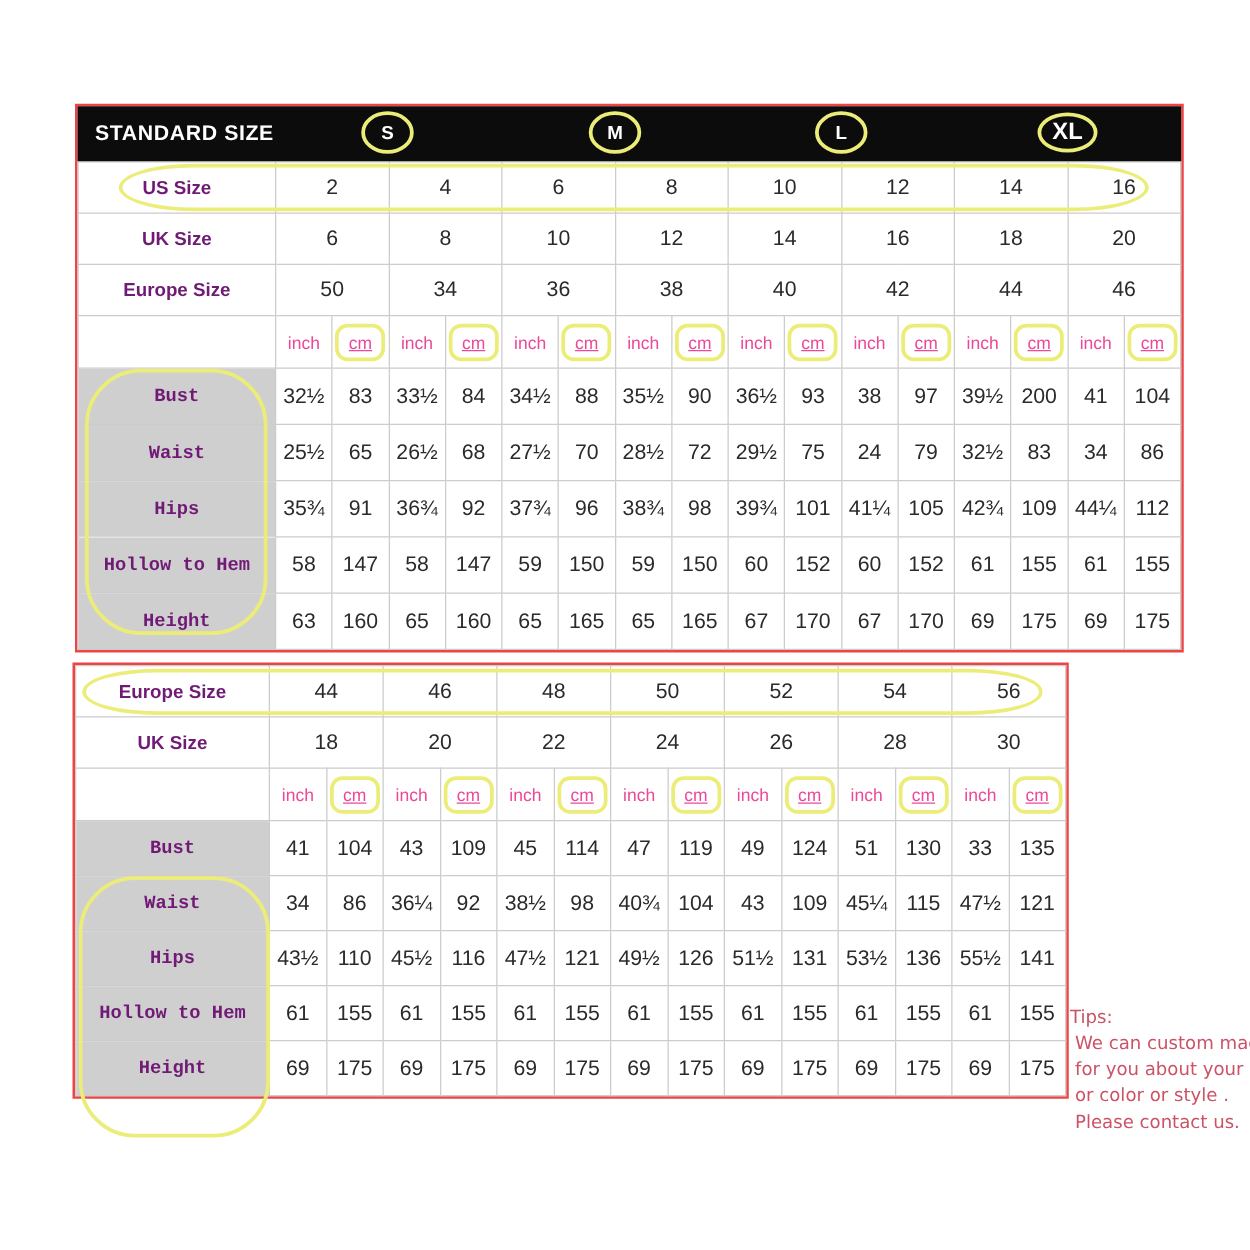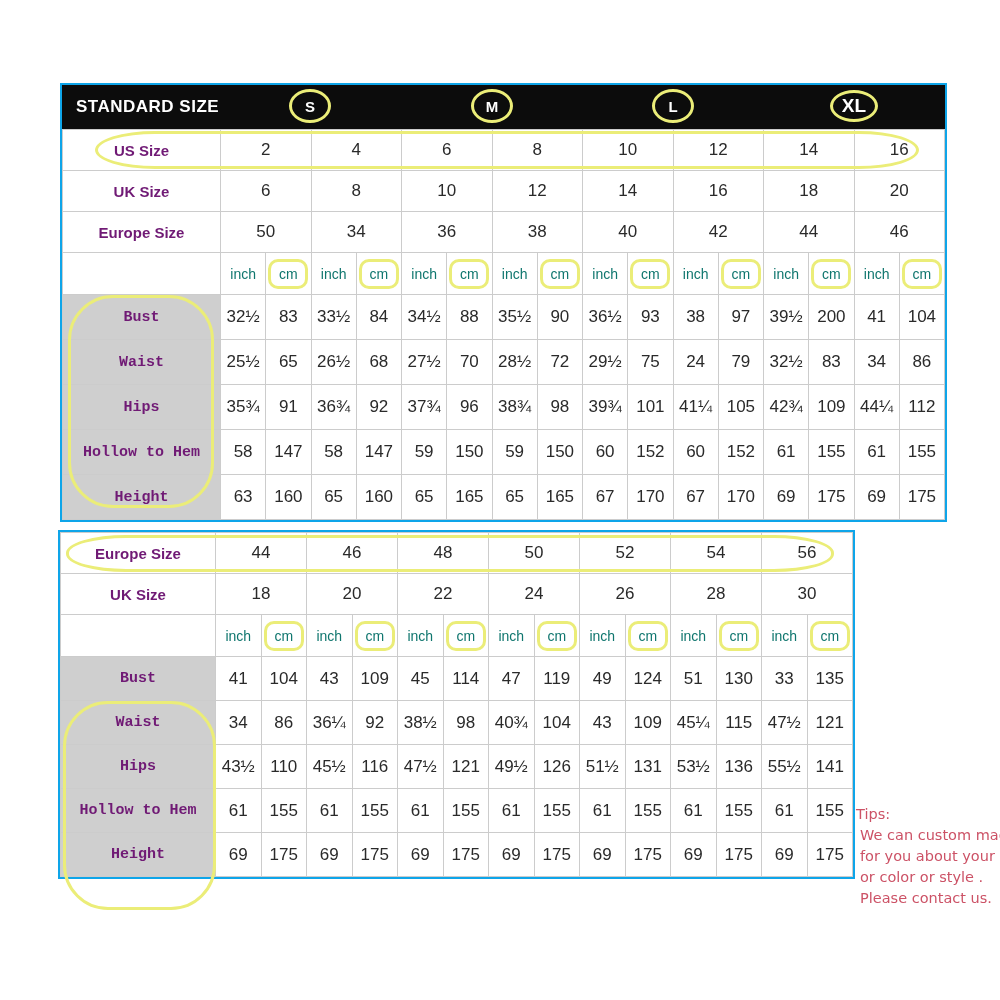--- a/index.html
+++ b/index.html
@@ -1,43 +1,43 @@
 <!DOCTYPE html>
 <html><head>
 <meta charset="utf-8">
 <style>
   html,body{margin:0;padding:0;background:#fff;}
   body{width:1000px;height:1000px;position:relative;overflow:hidden;
        font-family:"Liberation Sans", sans-serif;color:#222;}
   :root{--yl:#ebed78;--grid:#ccc;--labelbg:#cfcfcf;}
 
-  .tbl-wrap{position:absolute;border:2px solid #0ea5e9;background:#fff;}
+  .tbl-wrap{position:absolute;border:2px solid #ef4444;background:#fff;}
   #t1wrap{left:60px;top:83px;width:883px;}
   #t2wrap{left:58px;top:530px;width:793px;}
 
   .black-bar{height:44px;background:#0c0c0c;position:relative;color:#fff;}
   .bar-title{position:absolute;left:14px;top:50%;transform:translateY(-50%);
              font-weight:bold;font-size:17px;letter-spacing:.5px;}
   .size-circle{position:absolute;top:21px;transform:translate(-50%,-50%);
                width:42px;height:34px;border:3px solid var(--yl);border-radius:50%;
                display:flex;align-items:center;justify-content:center;
                font-weight:bold;font-size:15px;color:#fff;box-sizing:border-box;}
   .size-circle.xl{width:48px;height:32px;font-size:19px;}
 
   table{border-collapse:collapse;table-layout:fixed;width:100%;}
   td,th{border:1px solid var(--grid);text-align:center;vertical-align:middle;
         padding:0;font-weight:normal;overflow:hidden;white-space:nowrap;}
   .size-row td{height:40px;font-size:17px;color:#2a2a2a;}
-  .unit-row td{height:41px;font-size:14px;color:#0f766e;}
+  .unit-row td{height:41px;font-size:14px;color:#ec4899;}
   .measure-row td{height:44px;font-size:17px;color:#2a2a2a;}
   #t2 .measure-row td{height:43px;}
   .label-cell{font-weight:bold;font-size:15px;color:#701a75;}
   .measure-label{background:var(--labelbg);font-family:Liberation Mono, monospace;}
   .cm-box{display:inline-block;min-width:30px;padding:5px 2px;
-          border:3px solid var(--yl);border-radius:10px;line-height:1;}
+          border:3px solid var(--yl);border-radius:10px;line-height:1;text-decoration:underline;}
 
   .oval{position:absolute;border:3px solid var(--yl);pointer-events:none;
         box-sizing:border-box;background:transparent;}
   .oval-us{left:33px;top:46px;width:824px;height:38px;border-radius:60px/19px;}
   .oval-labels1{left:6px;top:210px;width:146px;height:213px;border-radius:45px;}
   .oval-plus{left:6px;top:3px;width:768px;height:37px;border-radius:60px/18px;}
   .oval-labels2{left:3px;top:169px;width:153px;height:209px;border-radius:45px;}
 
   .tips{position:absolute;left:856px;top:804px;color:#cc5266;
         font-family:"DejaVu Sans", sans-serif;font-size:14.5px;line-height:21px;

